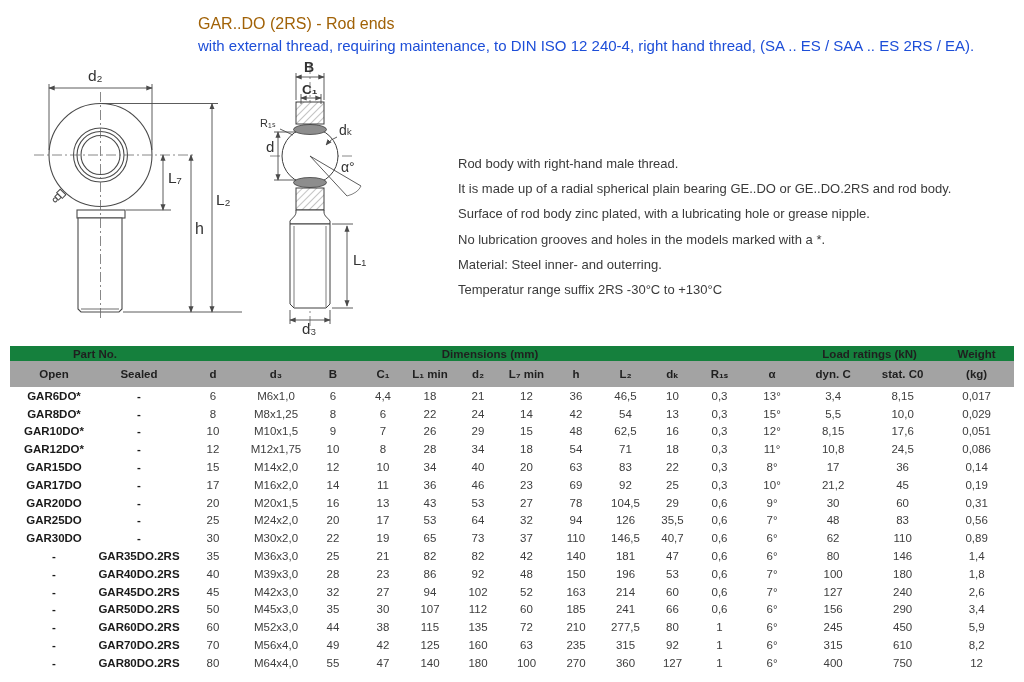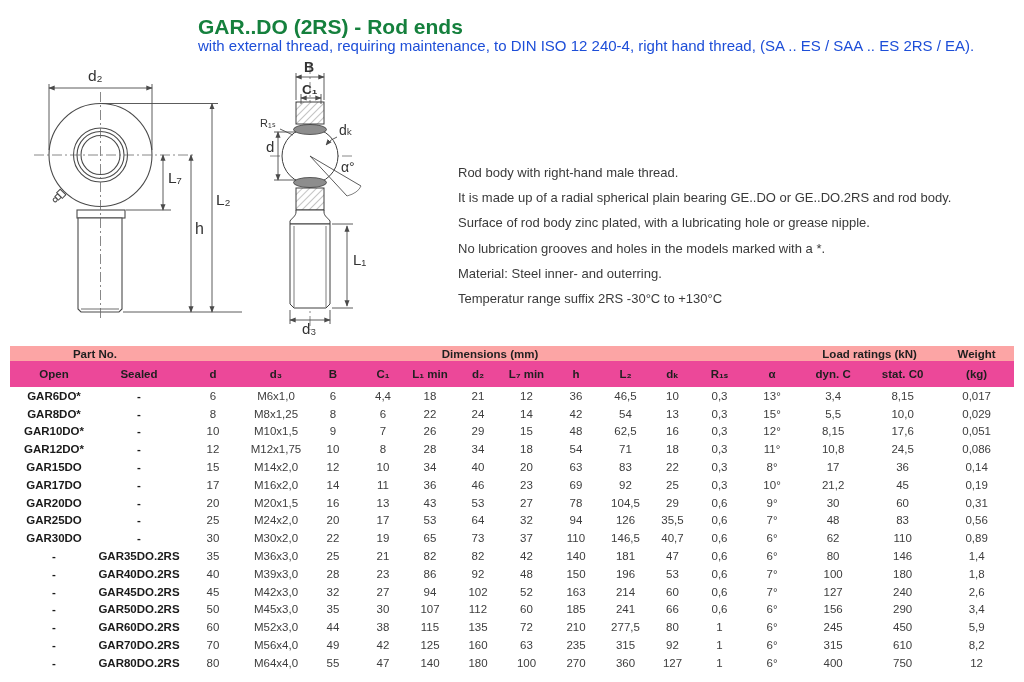--- a/index.html
+++ b/index.html
@@ -1,34 +1,34 @@
 <!DOCTYPE html>
 <html><head>
 <meta charset="utf-8">
 <style>
   html,body{margin:0;padding:0;background:#fff;}
   body{font-family:"Liberation Sans","DejaVu Sans",sans-serif;color:#3a3a3a;}
   .page{position:relative;width:1024px;height:682px;background:#ffffff;overflow:hidden;}
 
   .logo{position:absolute;left:52px;top:2px;font-size:47px;font-weight:900;font-style:italic;
         color:#1c2c6e;letter-spacing:-1px;}
-  .title{position:absolute;left:198px;top:15px;font-size:21px;font-weight:700;color:#15803d;}
+  .title{position:absolute;left:198px;top:15px;font-size:16px;font-weight:400;color:#a16207;}
   .subtitle{position:absolute;left:198px;top:37px;font-size:15px;color:#1d4ed8;}
 
   .front-svg{position:absolute;left:30px;top:60px;}
   .section-svg{position:absolute;left:240px;top:52px;}
   svg text{font-family:"Liberation Sans","DejaVu Sans",sans-serif;fill:#333;}
 
-  .description{position:absolute;left:458px;top:160px;width:560px;}
+  .description{position:absolute;left:458px;top:151px;width:560px;}
   .description p{margin:0;font-size:13px;line-height:25.2px;color:#3a3a3a;}
 
   .spec-table{position:absolute;left:10px;top:346px;width:1004px;border-collapse:collapse;table-layout:fixed;}
   .spec-table th,.spec-table td{padding:0;text-align:center;white-space:nowrap;overflow:hidden;}
-  .spec-table .group-row th{height:15px;font-size:11.5px;font-weight:700;background:#fca5a5;color:#1f1f1f;}
-  .spec-table .col-row th{height:26px;font-size:11.5px;font-weight:700;background:#ec4899;color:#1f1f1f;}
+  .spec-table .group-row th{height:15px;font-size:11.5px;font-weight:700;background:#15803d;color:#1f1f1f;}
+  .spec-table .col-row th{height:26px;font-size:11.5px;font-weight:700;background:#a3a3a3;color:#1f1f1f;}
   .spec-table tbody td{height:17.8px;font-size:11.5px;color:#3d3d3d;}
   .spec-table tbody td.pn{font-weight:700;color:#1a1a1a;margin-top:16px;}
 </style>
 </head>
 <body>
 
 <div class="page">
 
   <div class="title">GAR..DO (2RS) - Rod ends</div>
   <div class="subtitle">with external thread, requiring maintenance, to DIN ISO 12 240-4, right hand thread, (SA .. ES / SAA .. ES 2RS / EA).</div>

